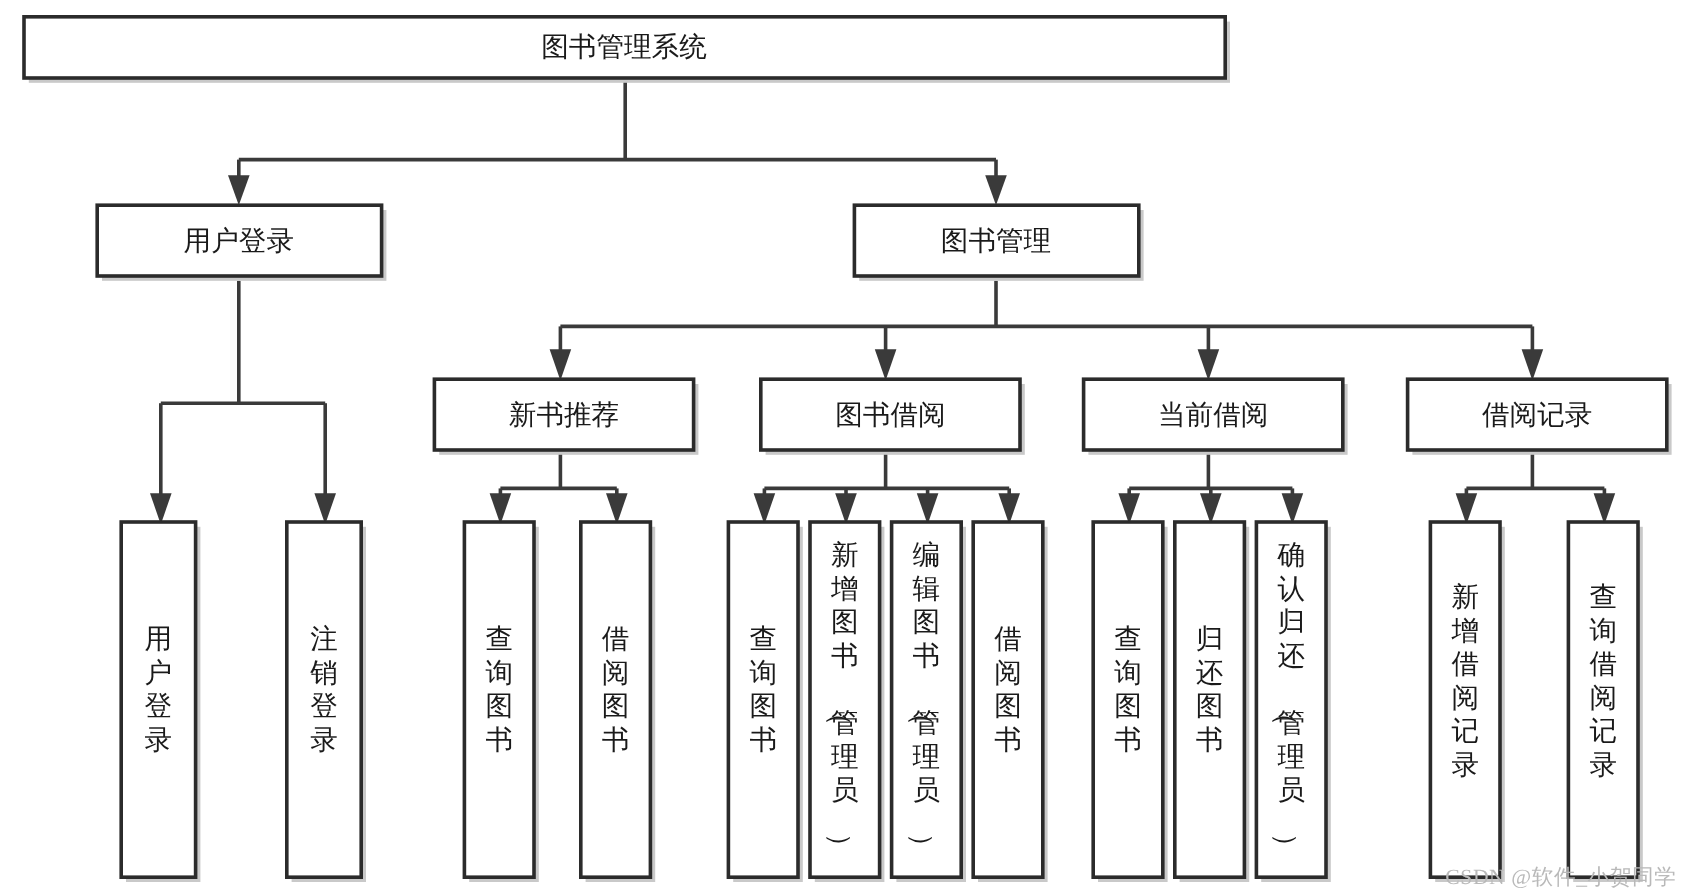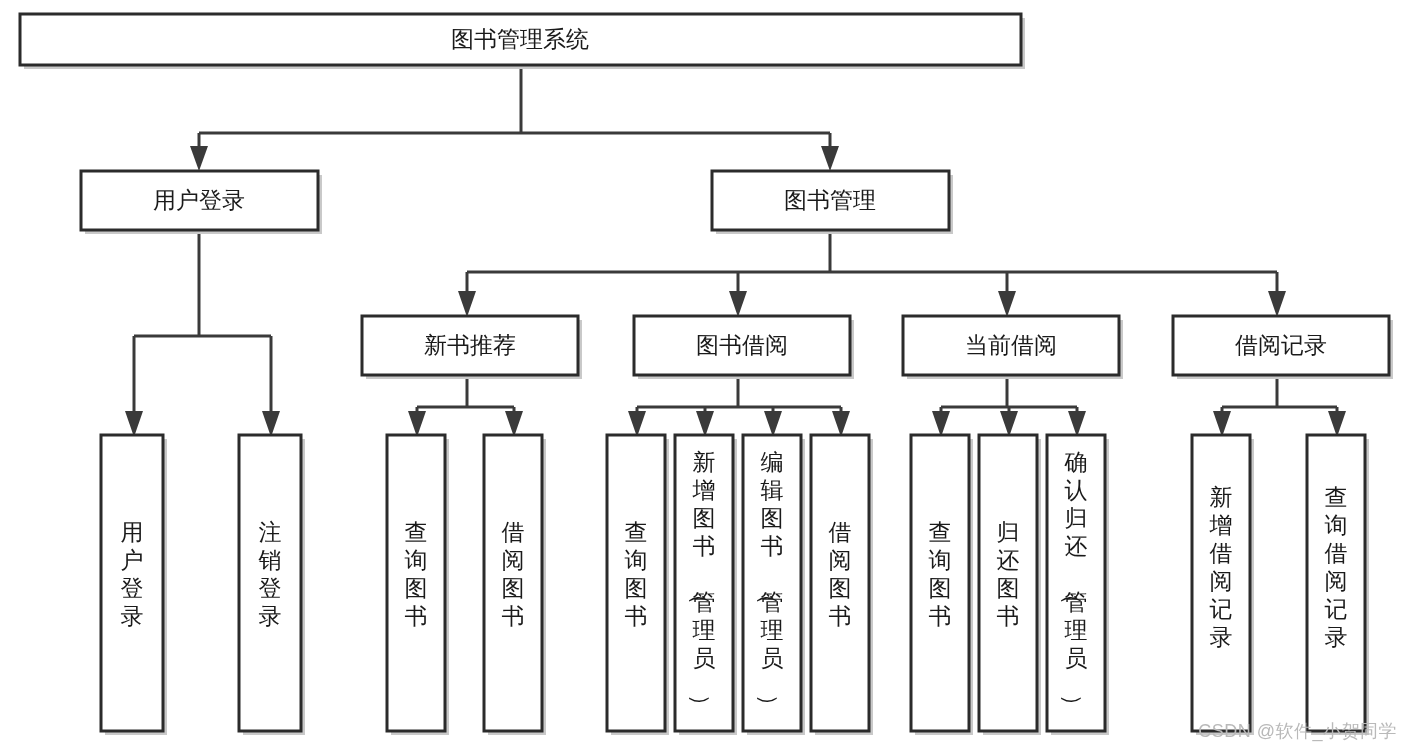--- a/index.html
+++ b/index.html
@@ -57,21 +57,21 @@
     font-family: "Liberation Sans", "DejaVu Sans", sans-serif;
     font-size: 23px;
     fill: #1a1a1a;
     text-anchor: middle;
     white-space: pre;
   }
   .watermark-text {
     position: absolute;
     right: 8px;
     bottom: 4px;
-    font-family: Liberation Sans, sans-serif;
+    font-family: Liberation Serif, serif;
     font-size: 18px;
     color: #b9b9b9;
     letter-spacing: 0.5px;
     user-select: none;
     pointer-events: none;
   }
 </style>
 </head>
 <body>
 

